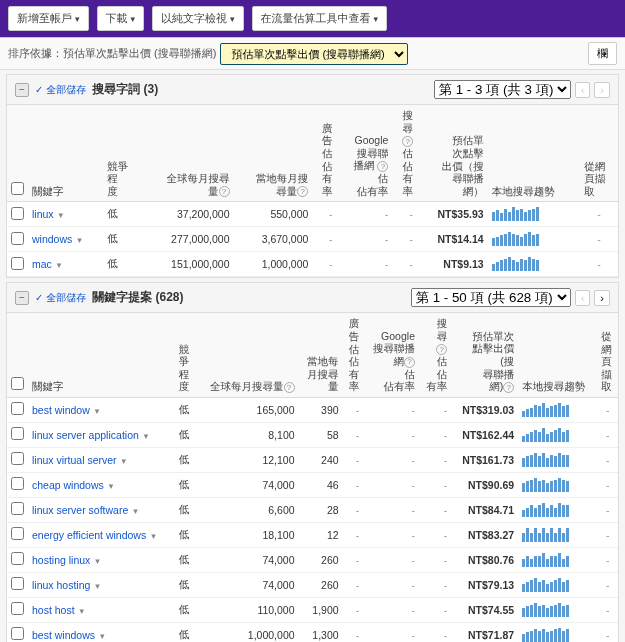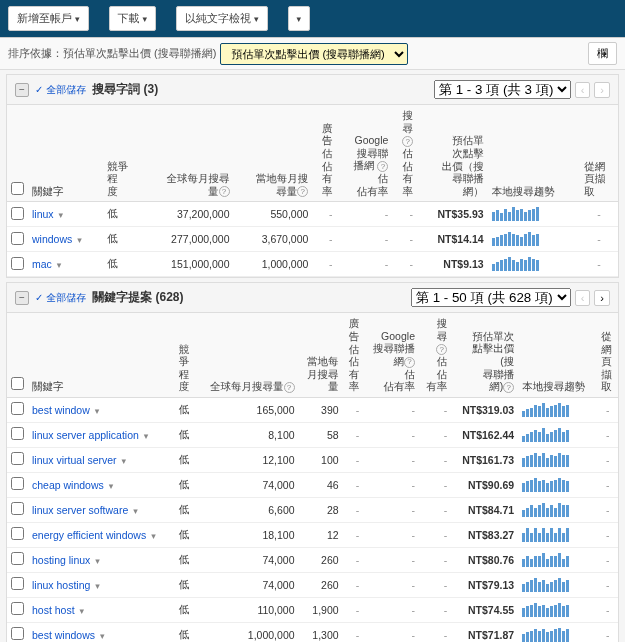--- a/index.html
+++ b/index.html
@@ -5,24 +5,25 @@
     * { box-sizing: border-box; margin: 0; padding: 0; }
     body {
       font-family: Arial, sans-serif;
       font-size: 11px;
       background: #f5f5f5;
       color: #333;
       width: 625px;
     }
     .toolbar {
       display: flex;
+      align-items: center;
       padding: 6px 8px;
-      background: #0c4a6e;
+      background: #4c1d95;
       border-bottom: 1px solid #ccc;
-      gap: 20px;
+      gap: 8px;
     }
     .toolbar-btn {
       display: inline-flex;
       align-items: center;
       padding: 4px 8px;
       background: white;
       border: 1px solid #ccc;
       border-radius: 2px;
       cursor: pointer;
       font-size: 11px;
@@ -176,20 +177,21 @@
   </button>
   <button class="toolbar-btn">
     <span>下載</span>
     <span class="arrow">▾</span>
   </button>
   <button class="toolbar-btn">
     <span>以純文字檢視</span>
     <span class="arrow">▾</span>
   </button>
   <button class="toolbar-btn">
+    <span>在流量估算工具中查看</span>
     <span class="arrow">▾</span>
   </button>
 </div>
 
 <div class="sort-bar">
   <span class="sort-label">排序依據：預估單次點擊出價 (搜尋聯播網)</span>
   <select class="sort-select">
     <option>預估單次點擊出價 (搜尋聯播網)</option>
   </select>
   <button class="cols-btn">欄</button>
@@ -415,21 +417,21 @@
       <td class="dash">-</td>
     </tr>
         <tr>
       <td class="checkbox-cell"><input type="checkbox" style=""></td>
       <td>
         <a class="keyword-link">linux virtual server</a>
         <span class="arrow-down">▾</span>
       </td>
       <td>低</td>
       <td class="num">12,100</td>
-      <td class="num">100</td>
+      <td class="num">240</td>
       <td class="num dash">-</td>
       <td class="num dash">-</td>
       <td class="num dash">-</td>
       <td class="num price">NT$161.73</td>
       <td>
         <div class="trend-bar">
               <span style="height:9px"></span>
               <span style="height:11px"></span>
               <span style="height:12px"></span>
               <span style="height:14px"></span>

